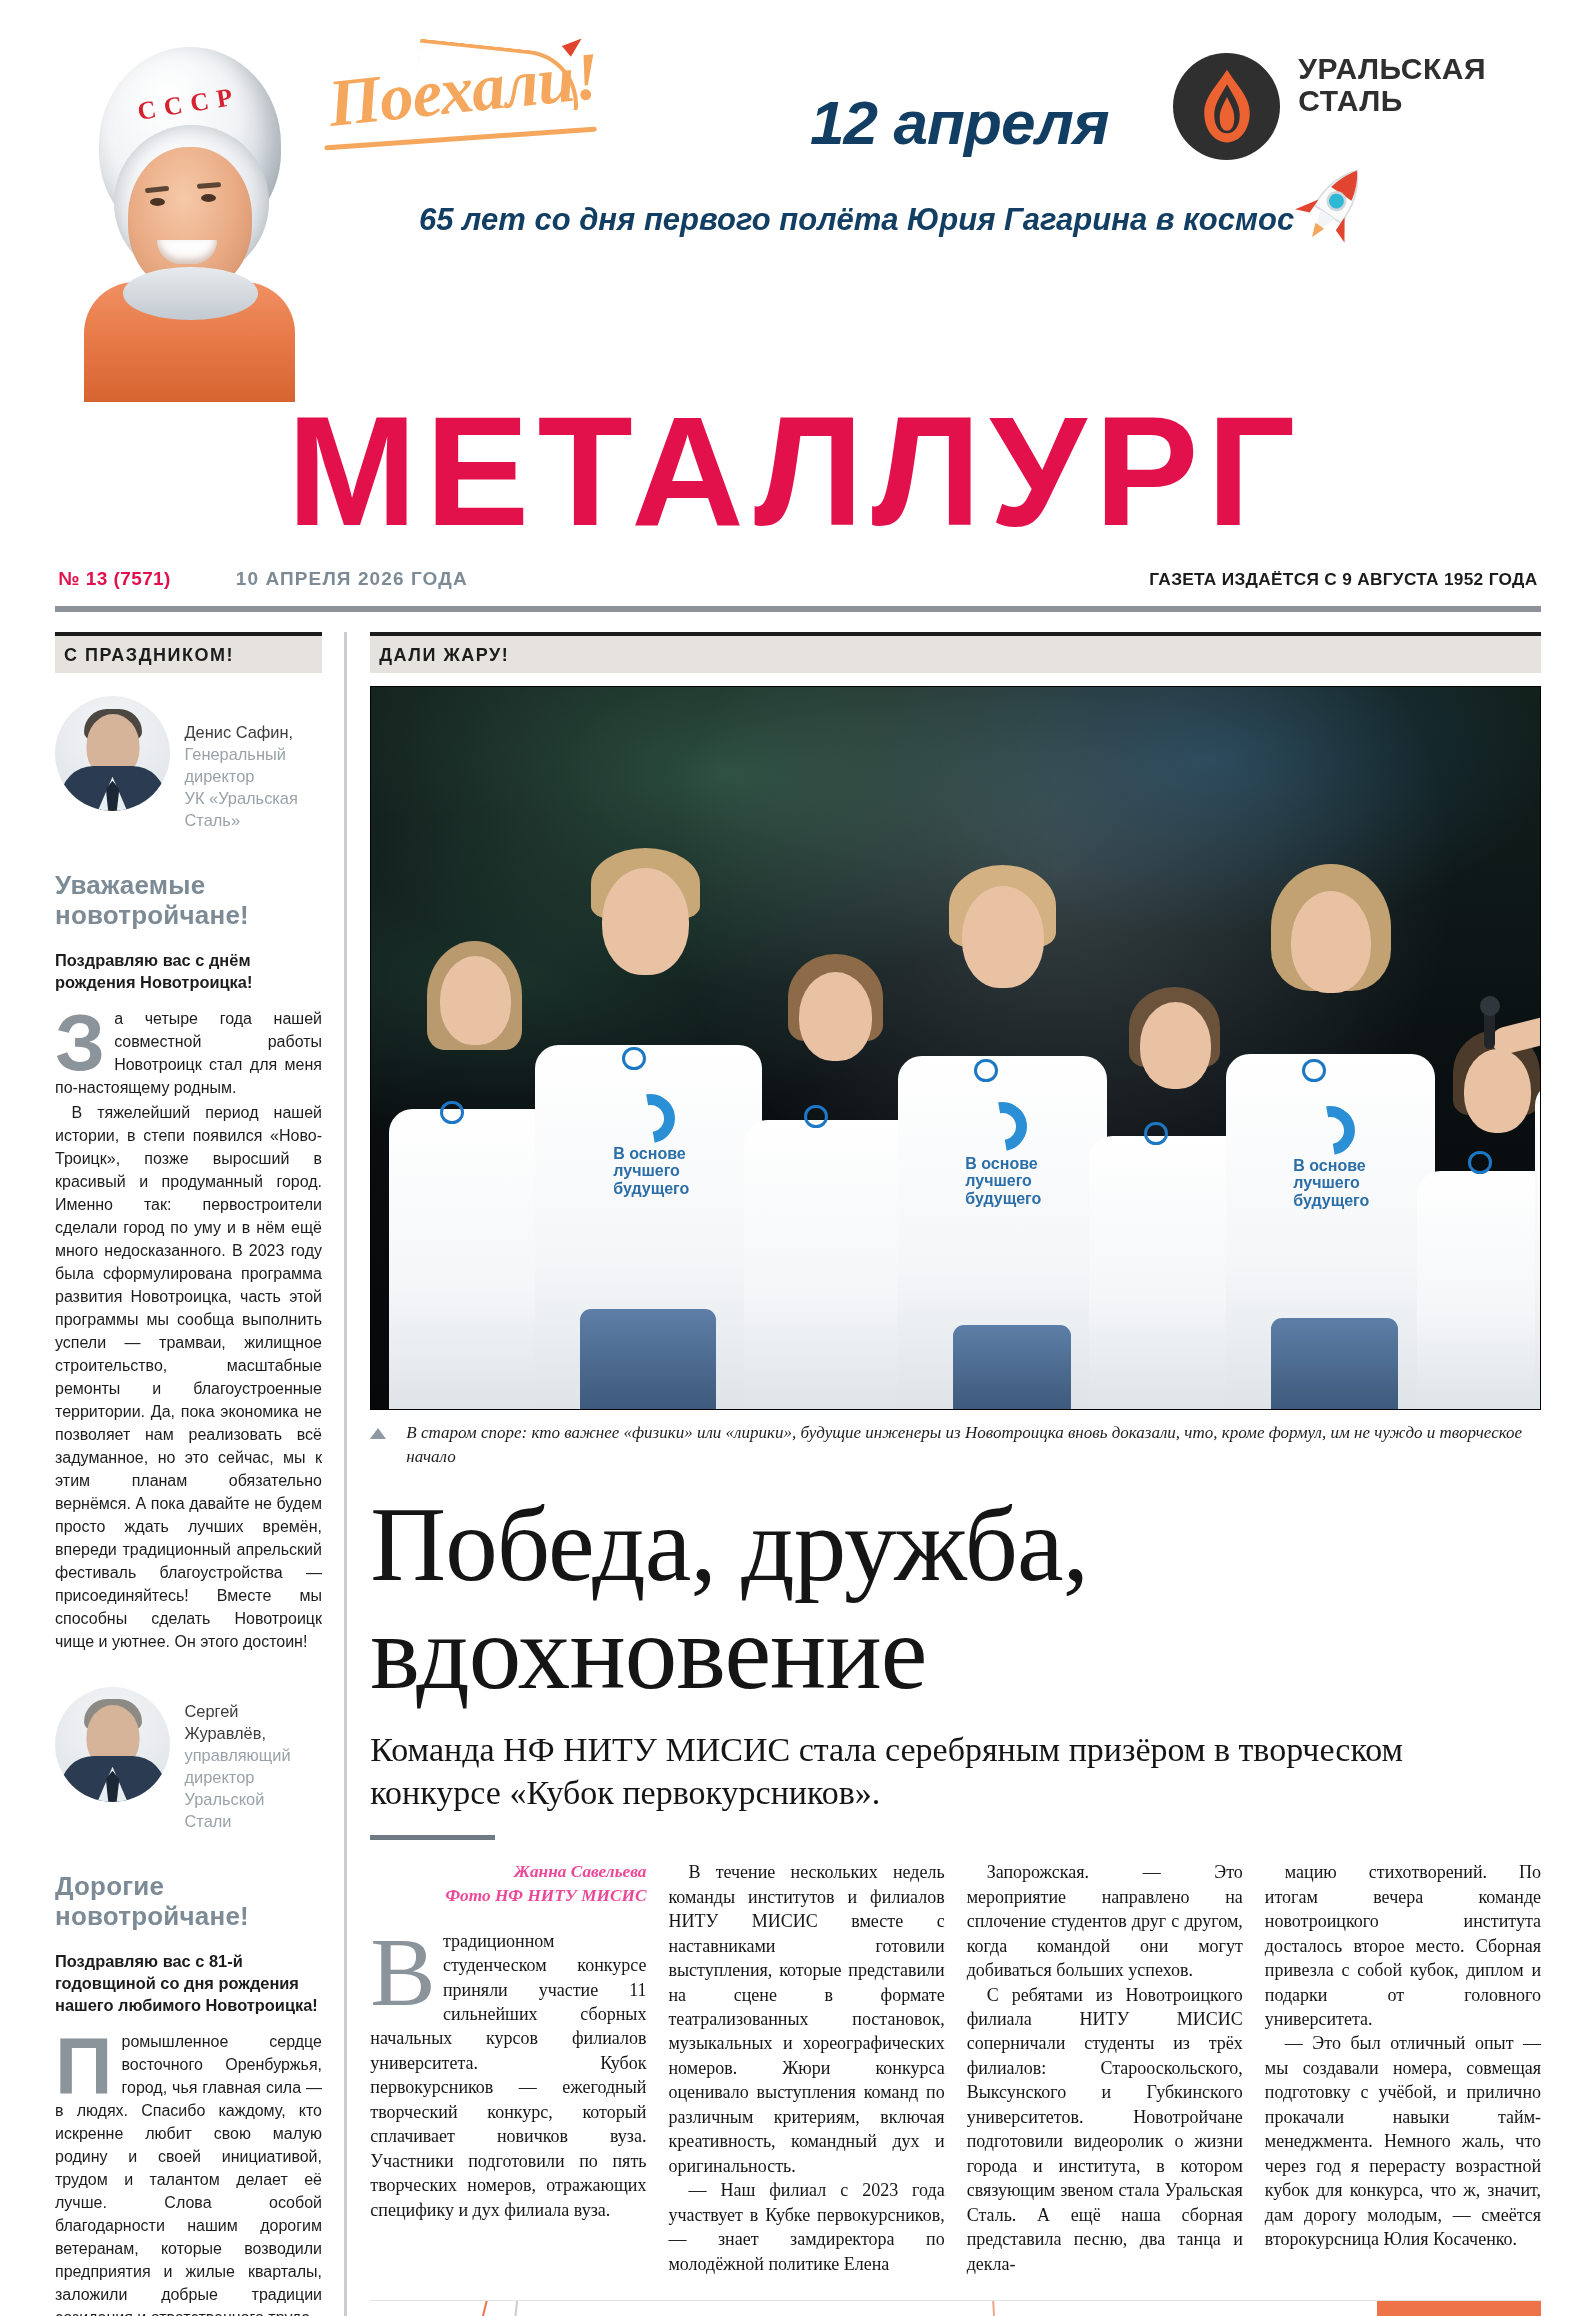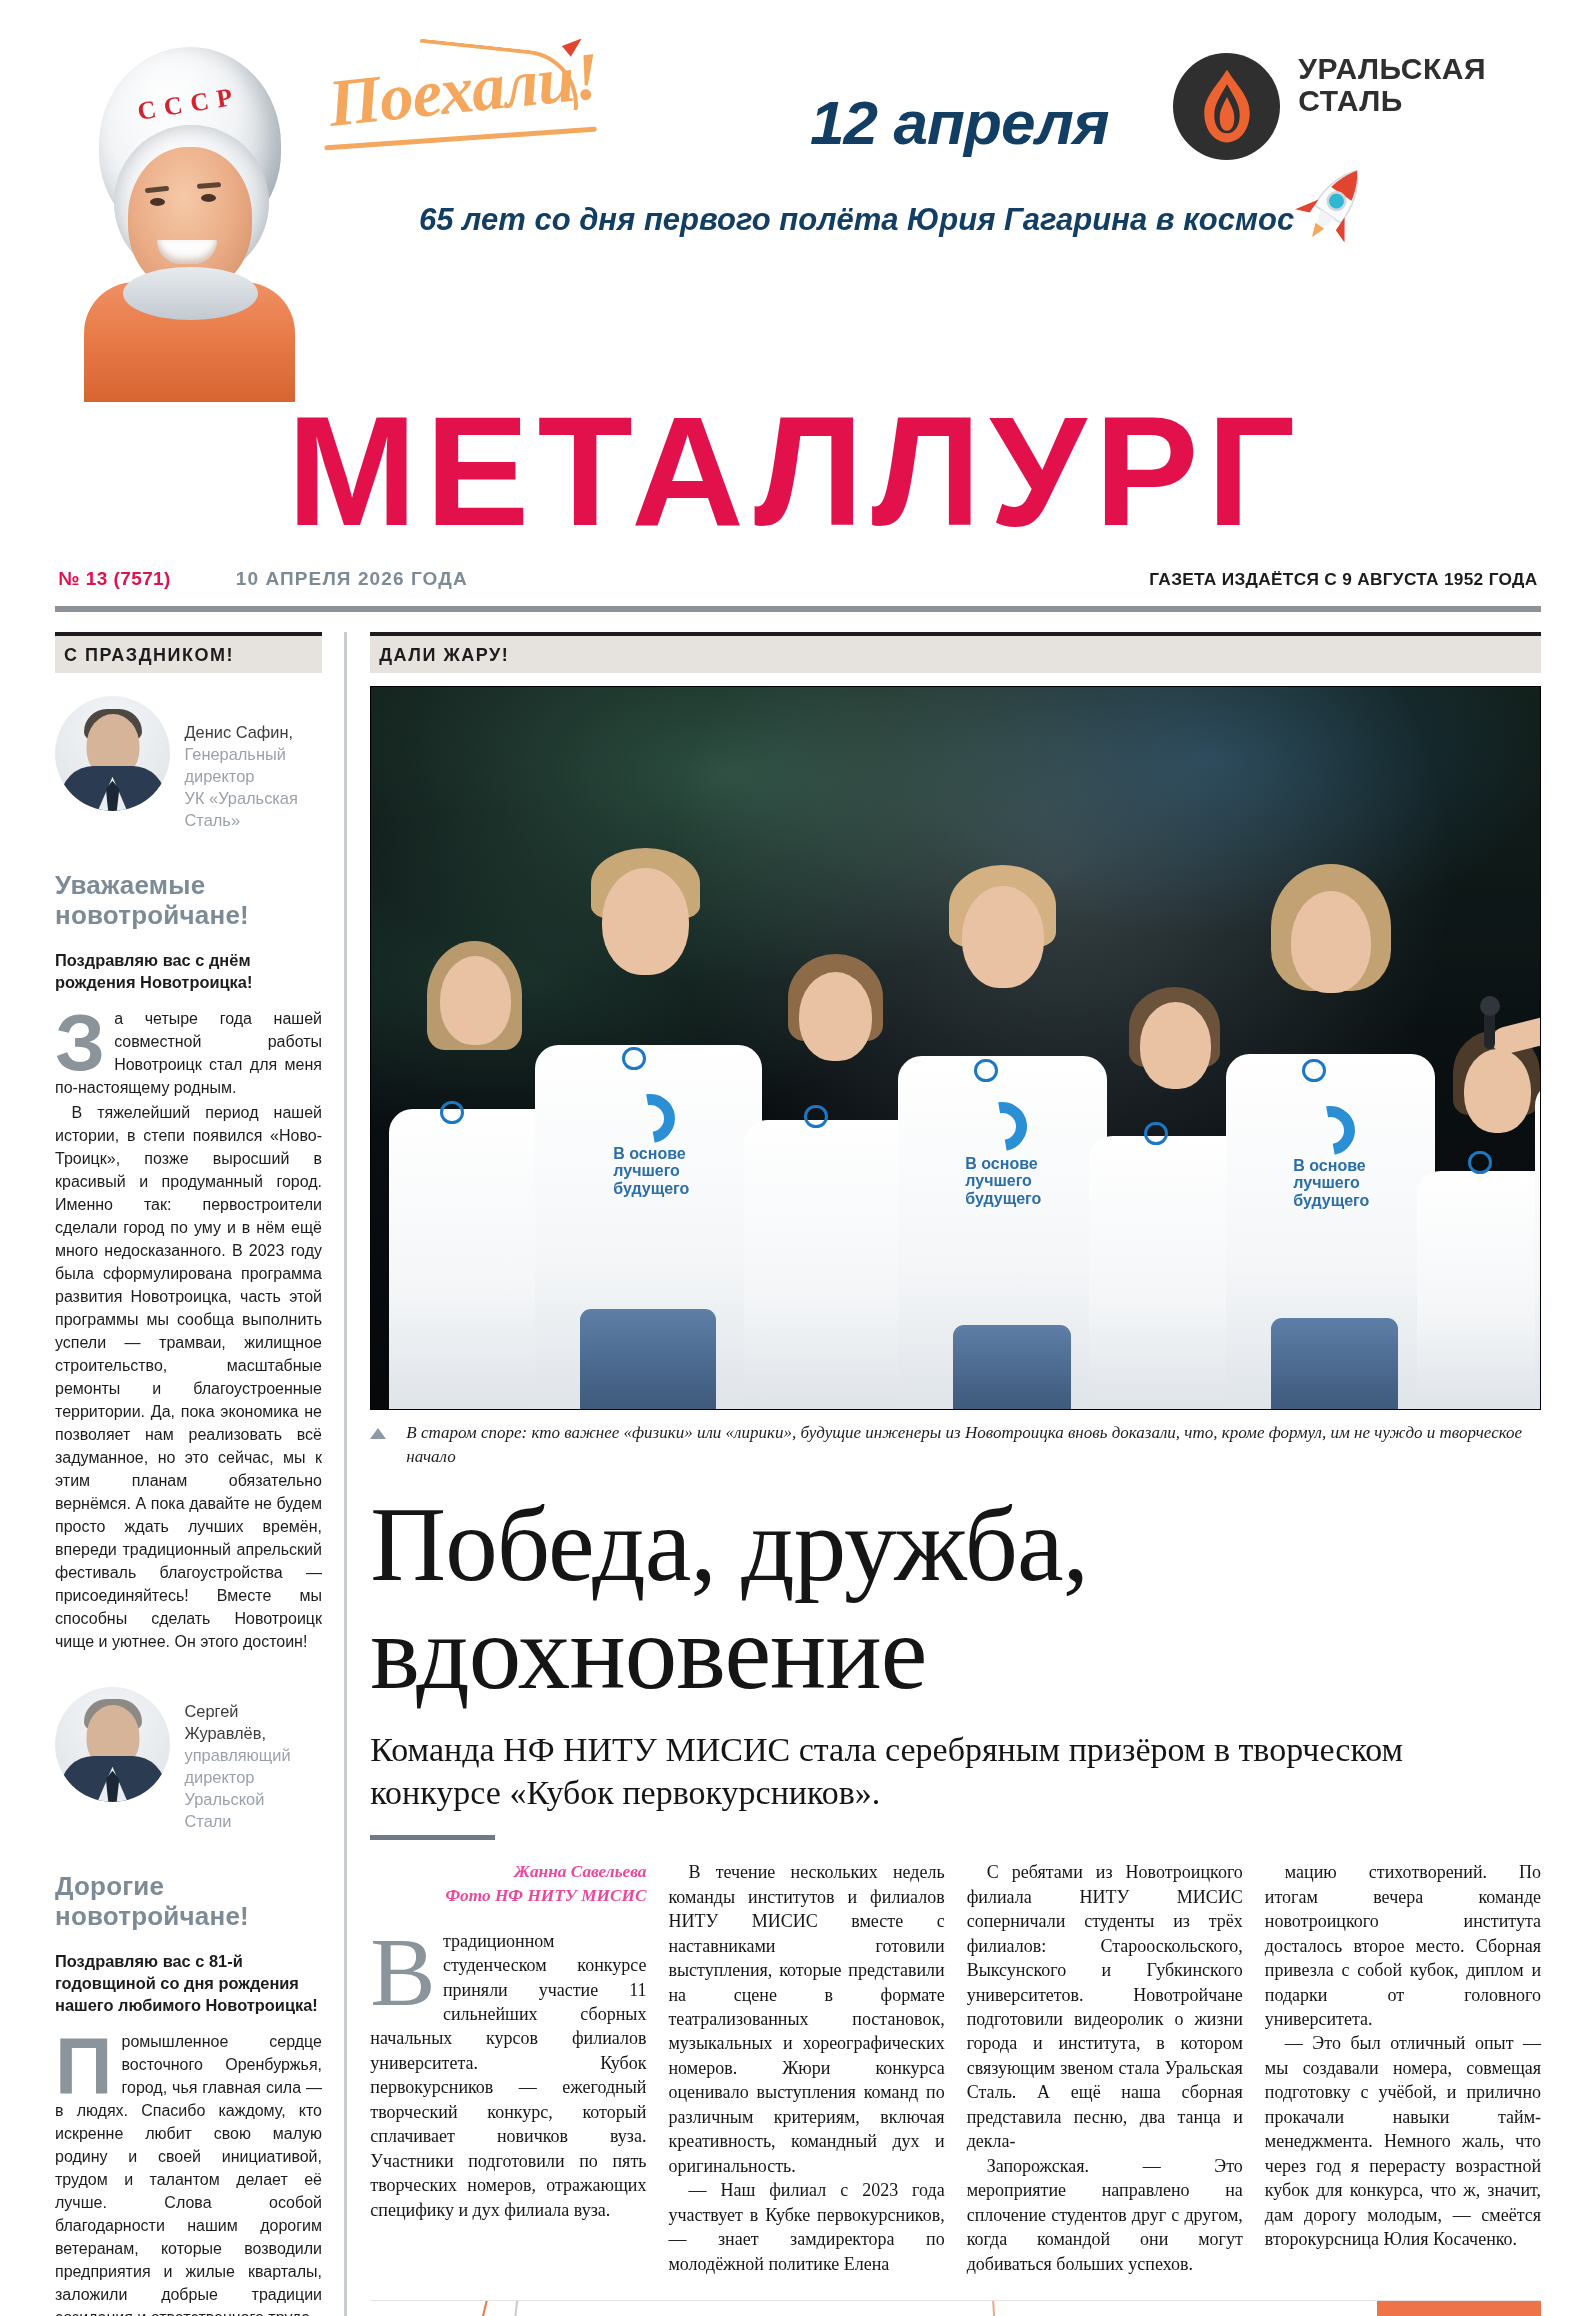--- a/index.html
+++ b/index.html
@@ -577,22 +577,22 @@
 
         <div class="story-col">
           <div class="story-text">
             <p>В течение нескольких недель команды институтов и филиалов НИТУ МИСИС вместе с наставниками готовили выступления, которые представили на сцене в формате театрализованных постановок, музыкальных и хореографических номеров. Жюри конкурса оценивало выступления команд по различным критериям, включая креативность, командный дух и оригинальность.</p>
             <p>— Наш филиал с 2023 года участвует в Кубке первокурсников, — знает замдиректора по молодёжной политике Елена</p>
           </div>
         </div>
 
         <div class="story-col">
           <div class="story-text">
+            <p>Запорожская. — Это мероприятие направлено на сплочение студентов друг с другом, когда командой они могут добиваться больших успехов.</p>
             <p>С ребятами из Новотроицкого филиала НИТУ МИСИС соперничали студенты из трёх филиалов: Старооскольского, Выксунского и Губкинского университетов. Новотройчане подготовили видеоролик о жизни города и института, в котором связующим звеном стала Уральская Сталь. А ещё наша сборная представила песню, два танца и декла-</p>
-            <p>Запорожская. — Это мероприятие направлено на сплочение студентов друг с другом, когда командой они могут добиваться больших успехов.</p>
           </div>
         </div>
 
         <div class="story-col">
           <div class="story-text">
             <p>мацию стихотворений. По итогам вечера команде новотроицкого института досталось второе место. Сборная привезла с собой кубок, диплом и подарки от головного университета.</p>
             <p>— Это был отличный опыт — мы создавали номера, совмещая подготовку с учёбой, и прилично прокачали навыки тайм-менеджмента. Немного жаль, что через год я перерасту возрастной кубок для конкурса, что ж, значит, дам дорогу молодым, — смеётся второкурсница Юлия Косаченко.</p>
           </div>
         </div>
       </div>

